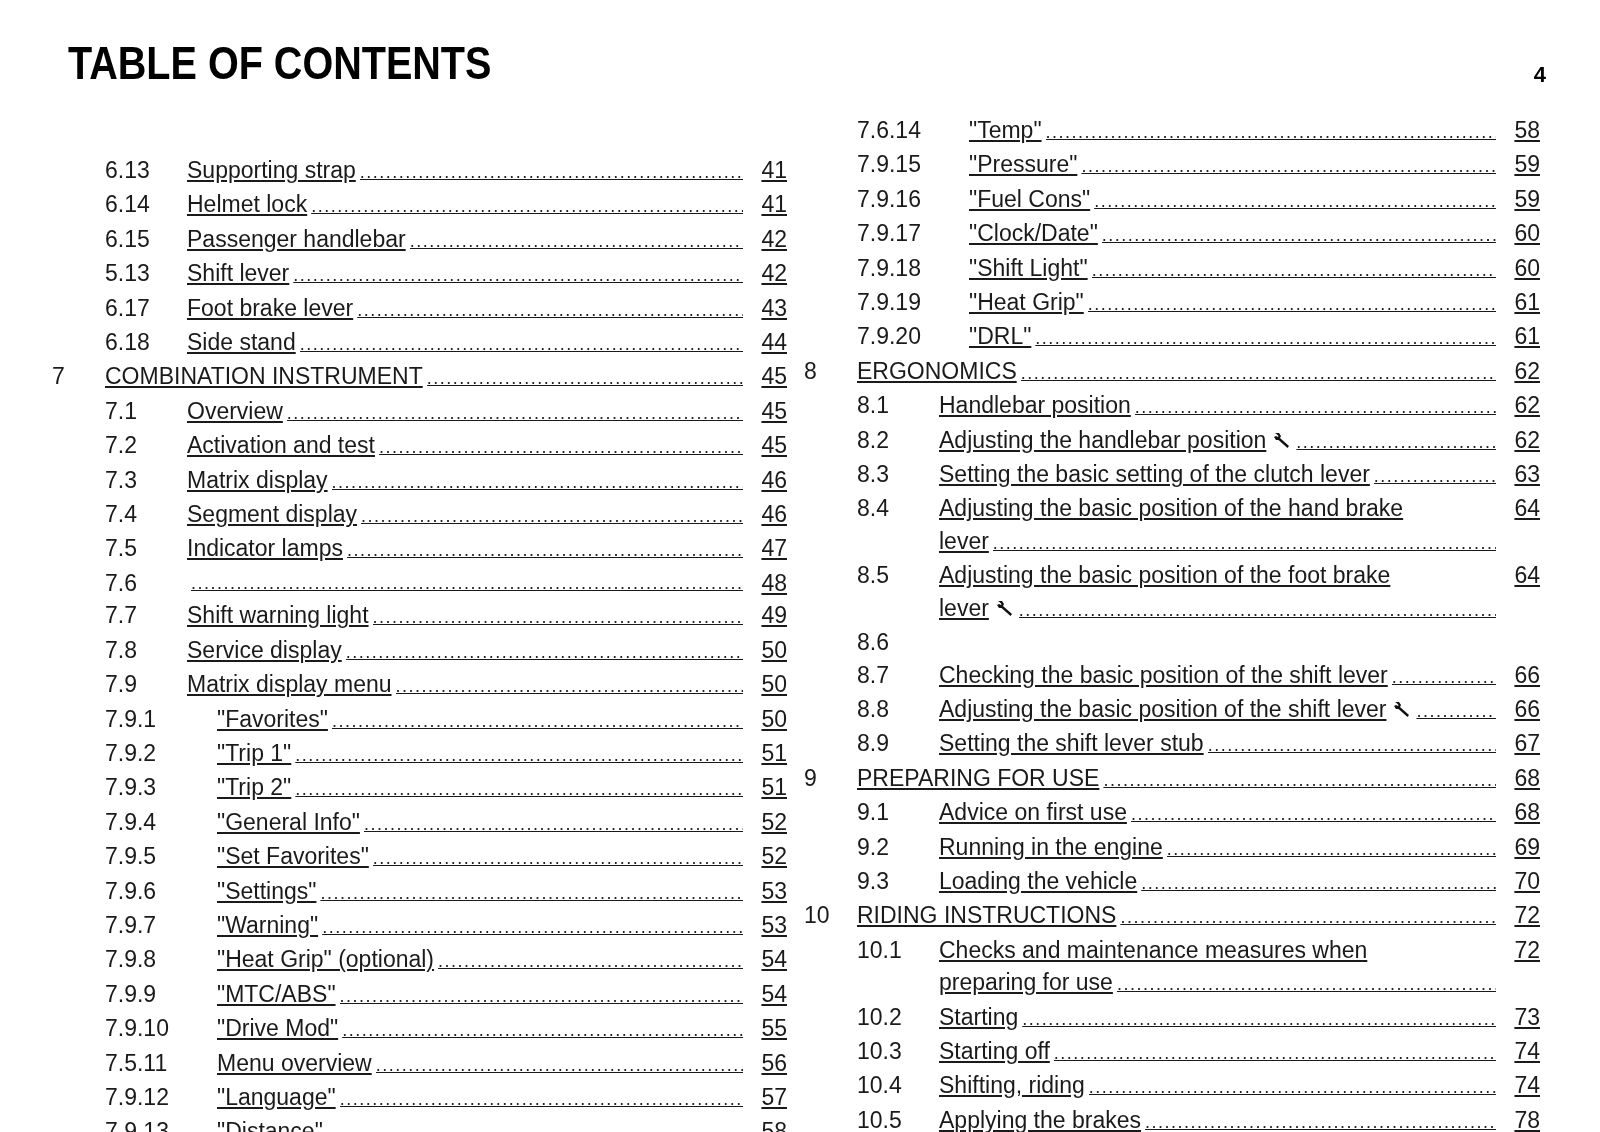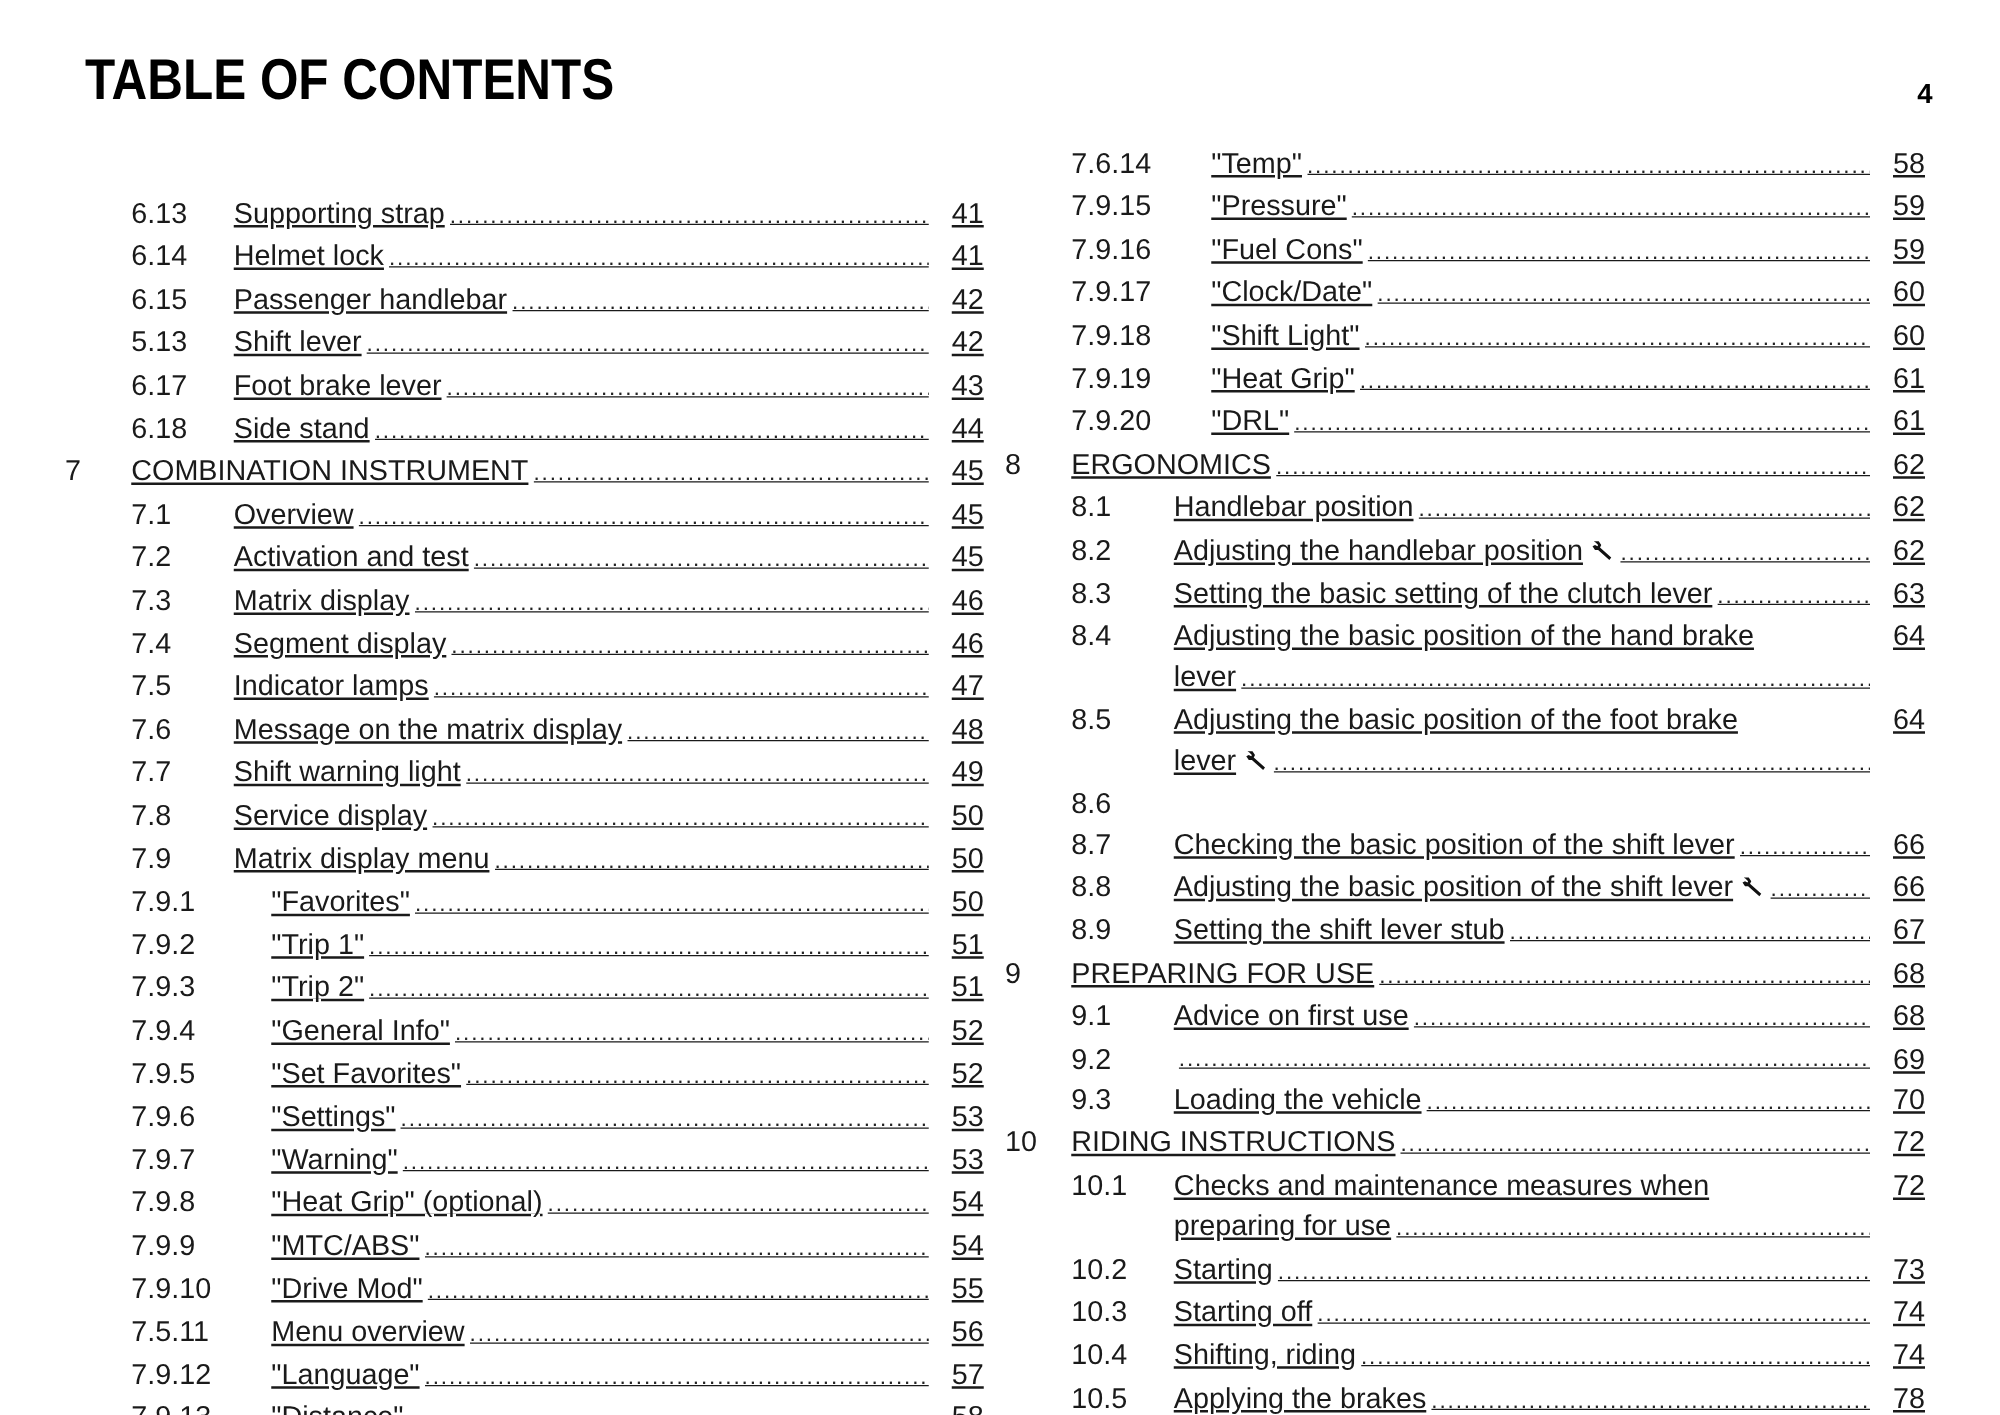--- a/index.html
+++ b/index.html
@@ -190,21 +190,20 @@
       </div>
       <span class="page">47</span>
     </div>
   </div>
     <div class="entry lvl2">
     <span class="num">7.6</span>
     <div class="body">
       <div class="text-wrap">
 
         <div class="leader-line">
-          <span class="lbl">Message on the matrix display</span>
           <span class="dots"></span>
         </div>
       </div>
       <span class="page">48</span>
     </div>
   </div>
     <div class="entry lvl2">
     <span class="num">7.7</span>
     <div class="body">
       <div class="text-wrap">
@@ -656,20 +655,21 @@
       </div>
       <span class="page">68</span>
     </div>
   </div>
     <div class="entry lvl2">
     <span class="num">9.2</span>
     <div class="body">
       <div class="text-wrap">
 
         <div class="leader-line">
+          <span class="lbl">Running in the engine</span>
           <span class="dots"></span>
         </div>
       </div>
       <span class="page">69</span>
     </div>
   </div>
     <div class="entry lvl2">
     <span class="num">9.3</span>
     <div class="body">
       <div class="text-wrap">

